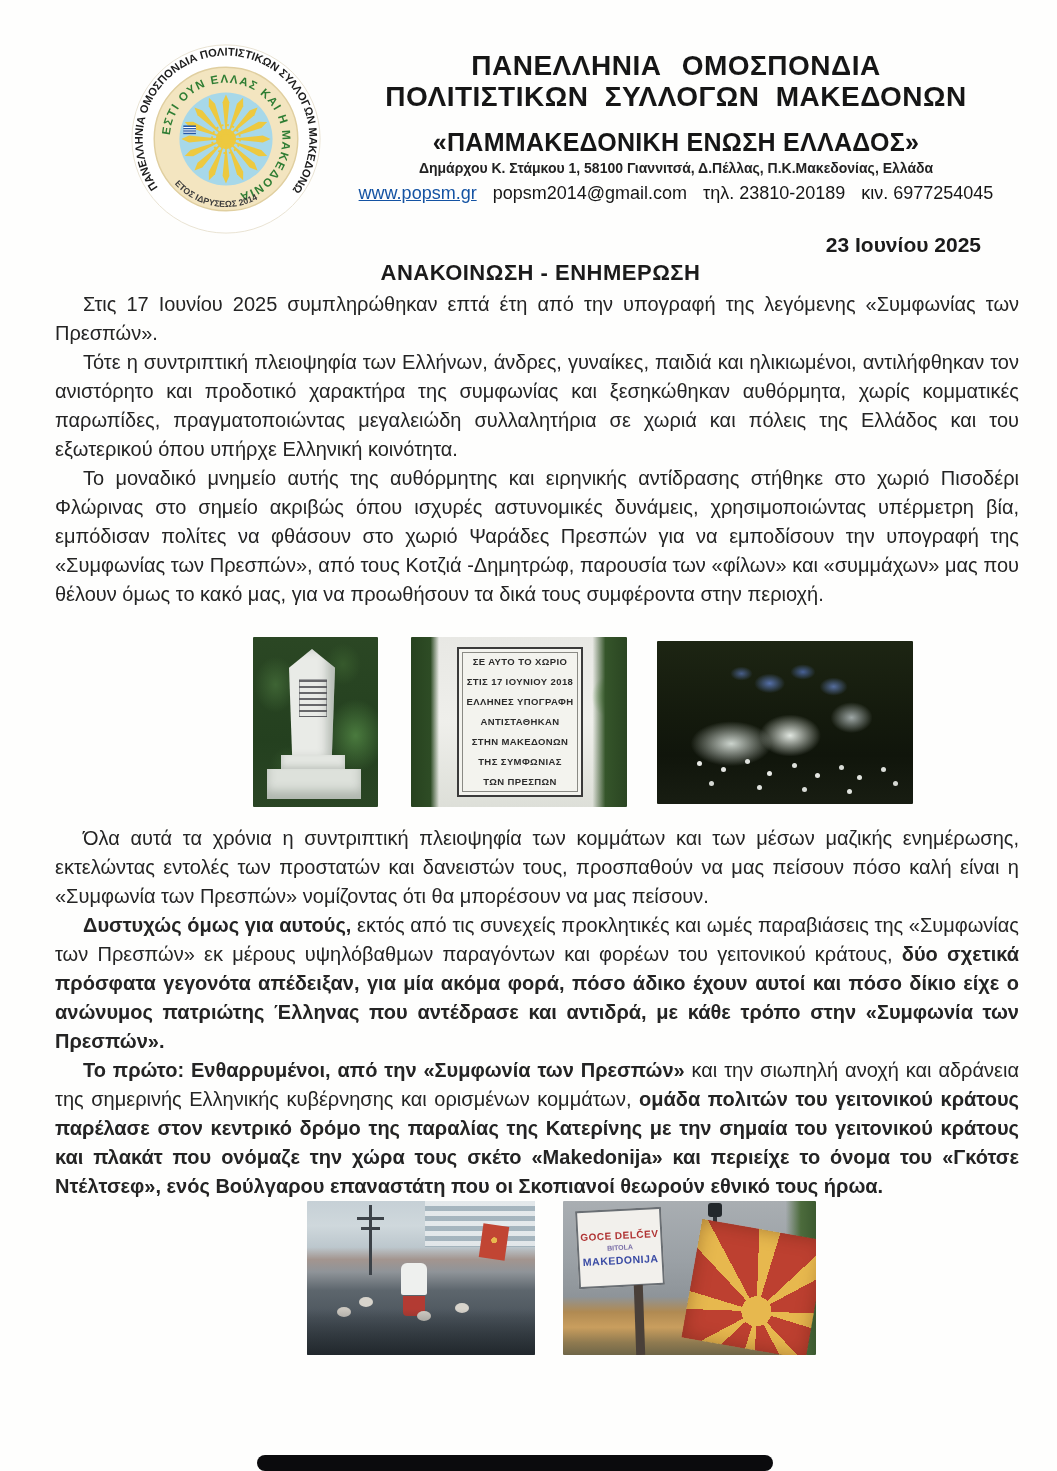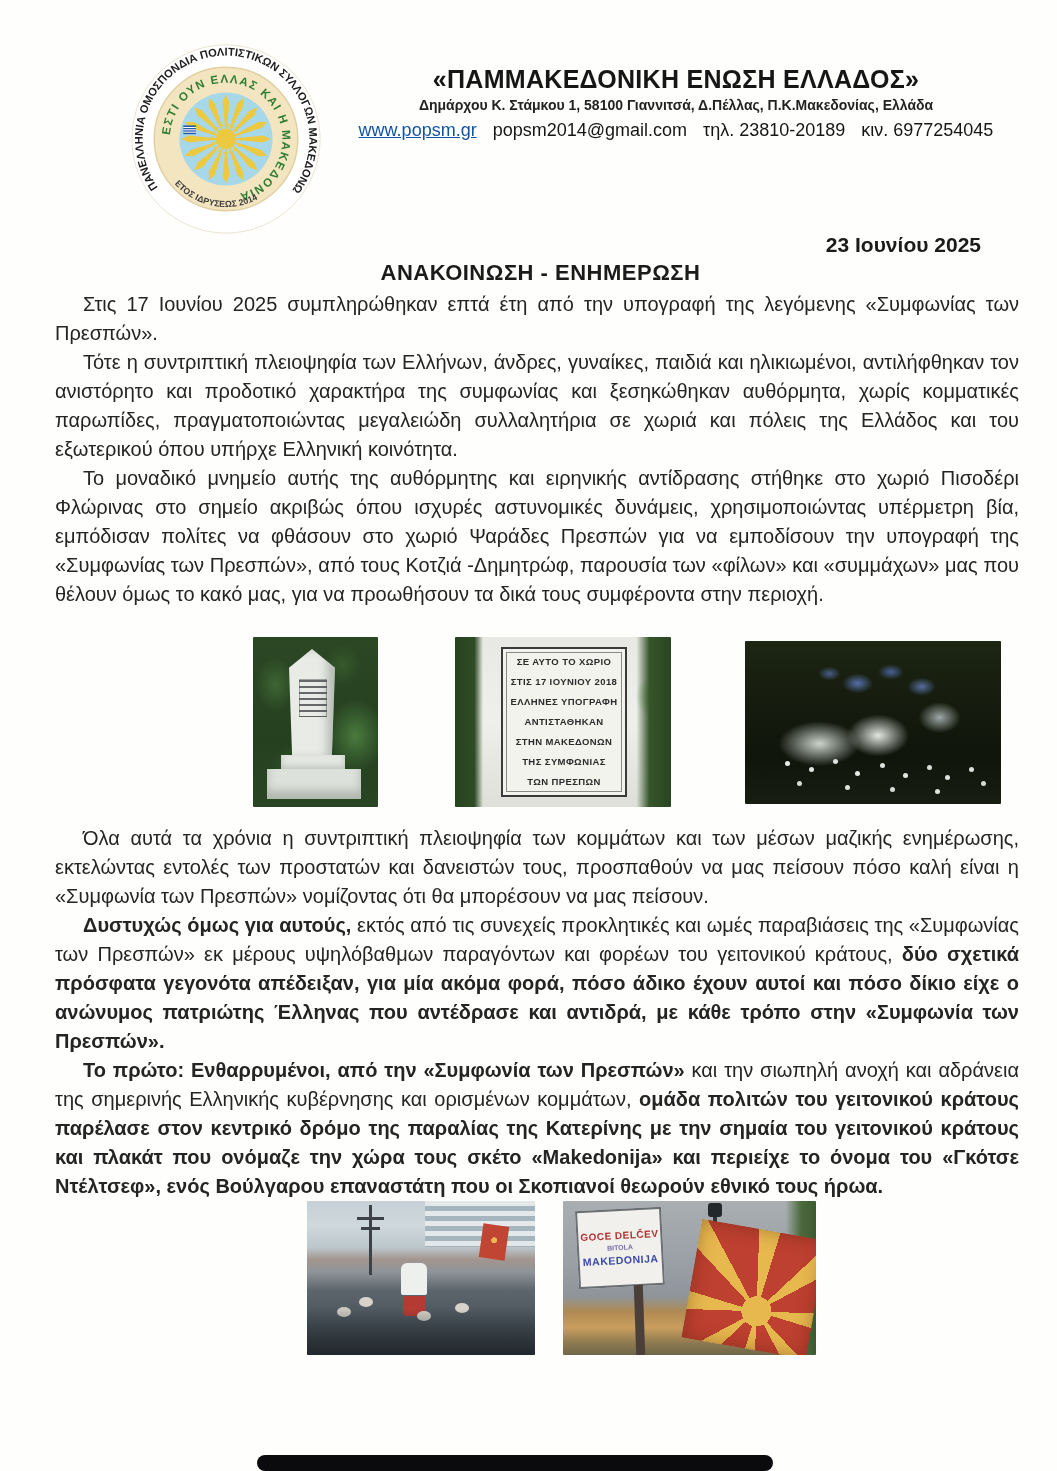--- a/index.html
+++ b/index.html
@@ -29,21 +29,21 @@
   .doc-heading { height:32px; line-height:30px; text-align:center; font-size:22px;
                  font-weight:bold; letter-spacing:.5px; padding-left:24px; color:#1b1b1b; }
 
   
   .para { font-size:20px; line-height:29px; text-align:justify; text-indent:28px;
           padding:0 38px 0 55px; color:#242424; }
   .seg-bold { font-weight:bold; }
 
   
   .fig-row { display:flex; align-items:flex-start; }
-  .row1 { margin:28px 0 0 253px; height:172px;gap:44px; }
+  .row1 { margin:28px 0 0 253px; height:172px; }
   .row2 { margin:0 0 0 307px; }
 
   .photo { position:relative; overflow:hidden; border-radius:1px; }
 
   
   .ph-monument { width:125px; height:170px; margin-right:33px;
     background:
       radial-gradient(30px 40px at 18% 28%, #3e6434 0%, rgba(62,100,52,0) 70%),
       radial-gradient(42px 52px at 82% 58%, #4a7a3e 0%, rgba(74,122,62,0) 70%),
       radial-gradient(26px 30px at 72% 16%, #36592c 0%, rgba(54,89,44,0) 70%),
@@ -188,20 +188,22 @@
         </text>
         <text font-size="12" font-weight="bold" fill="#2f7d33" letter-spacing="1.5" font-family="Liberation Sans, sans-serif">
           <textPath href="#arcMotto" startOffset="4">ΕΣΤΙ ΟΥΝ ΕΛΛΑΣ ΚΑΙ Η ΜΑΚΕΔΟΝΙΑ</textPath>
         </text>
         <text font-size="9" font-weight="bold" fill="#3a3a3a" font-family="Liberation Sans, sans-serif">
           <textPath href="#arcBottom" startOffset="8">ΕΤΟΣ ΙΔΡΥΣΕΩΣ 2014</textPath>
         </text>
       </svg>
     </div>
     <div class="head-text">
+      <div class="org1">ΠΑΝΕΛΛΗΝΙΑ ΟΜΟΣΠΟΝΔΙΑ</div>
+      <div class="org2">ΠΟΛΙΤΙΣΤΙΚΩΝ ΣΥΛΛΟΓΩΝ ΜΑΚΕΔΟΝΩΝ</div>
       <div class="org3">«ΠΑΜΜΑΚΕΔΟΝΙΚΗ ΕΝΩΣΗ ΕΛΛΑΔΟΣ»</div>
       <div class="addr">Δημάρχου Κ. Στάμκου 1, 58100 Γιαννιτσά, Δ.Πέλλας, Π.Κ.Μακεδονίας, Ελλάδα</div>
       <div class="contact">
         <a href="#">www.popsm.gr</a><span class="gap"></span><span>popsm2014@gmail.com</span><span class="gap"></span><span>τηλ. 23810-20189</span><span class="gap"></span><span>κιν. 6977254045</span>
       </div>
     </div>
   </div>
 
   <div class="date-line">23 Ιουνίου 2025</div>
   <div class="doc-heading">ΑΝΑΚΟΙΝΩΣΗ - ΕΝΗΜΕΡΩΣΗ</div>

